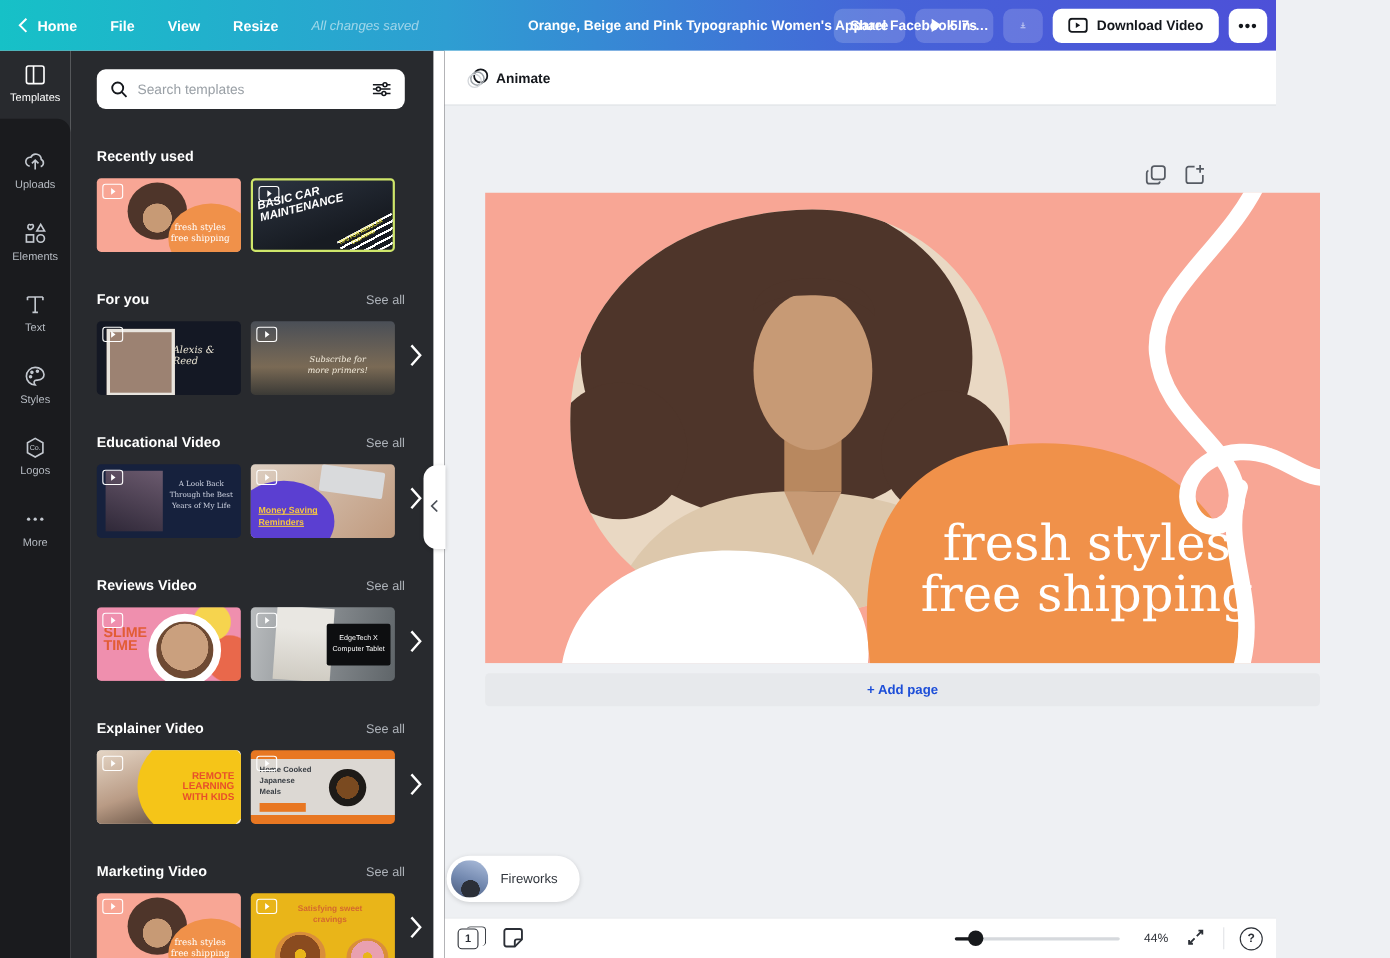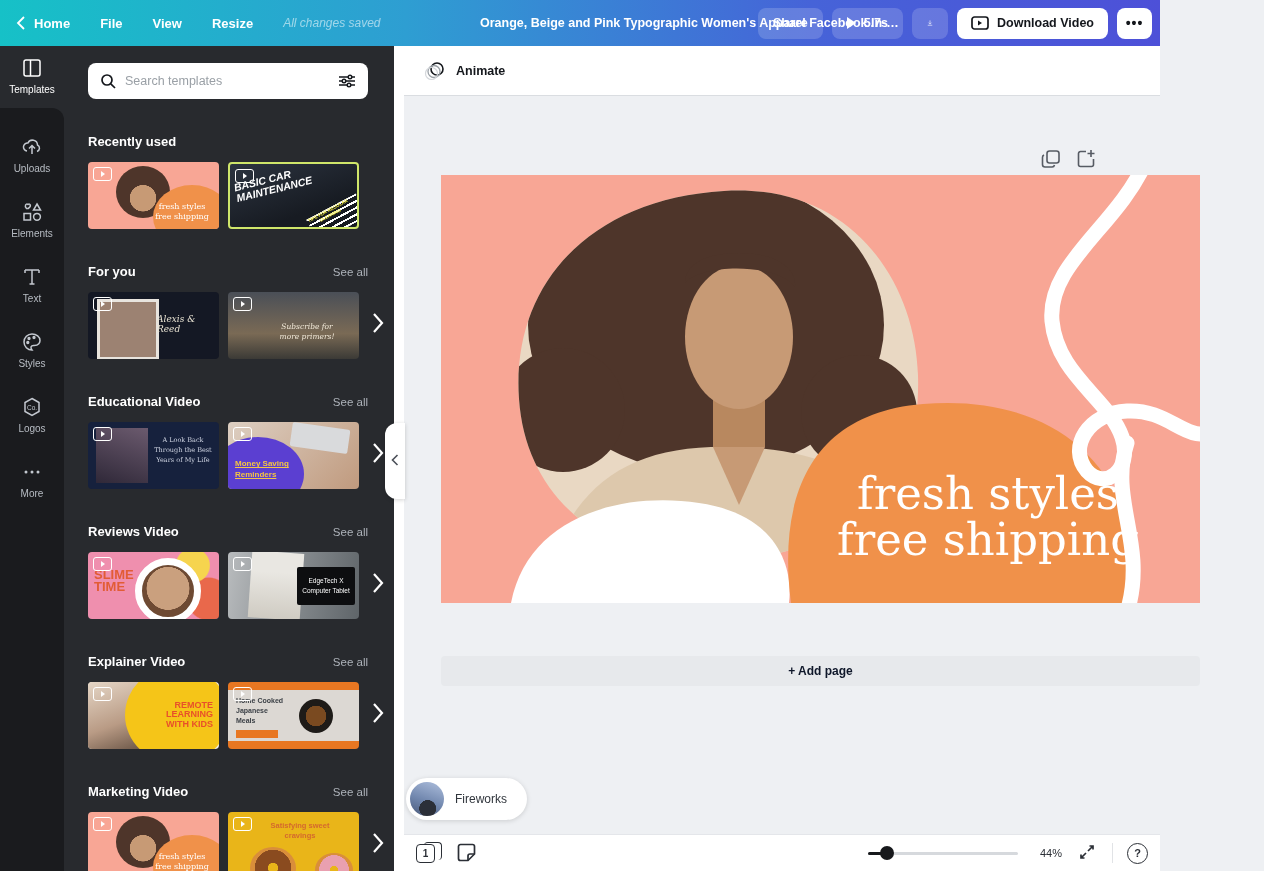--- a/index.html
+++ b/index.html
@@ -134,28 +134,28 @@
 
   
   .collapse-tab { position:absolute; left:385px; top:423px; width:20px; height:76px; background:#fff;
     border:none; border-radius:12px 0 0 12px; z-index:15; cursor:pointer; color:#4b5058;
     box-shadow:0 1px 4px rgba(0,0,0,.18); font-size:12px; }
 
   
   .canvas-area { position:absolute; top:46px; left:404px; right:0; bottom:0; background:#eef0f3; }
   .toolbar { position:absolute; top:0; left:0; right:0; height:50px; background:#fff;
     border-bottom:1px solid #dadde1; display:flex; align-items:center; padding-left:10px; }
-  .animate-btn { display:flex; align-items:center; gap:10px; background:none; border:none;
+  .animate-btn { display:flex; align-items:center; gap:5px; background:none; border:none;
     font:600 12.5px "Liberation Sans",sans-serif; color:#14171c; padding:8px 10px; cursor:pointer; }
   .canvas-zone { position:absolute; top:50px; left:0; right:0; bottom:37px; }
   .page-actions { position:absolute; top:53px; right:64px; display:flex; gap:15px; }
   .pa-btn { background:none; border:none; cursor:pointer; color:#565b63; width:20px; height:20px; padding:0; }
   .design { position:absolute; left:37px; top:79px; width:759px; height:428px; display:block; }
-  .add-page { position:absolute; left:37px; top:560px; width:759px; height:30px; background:#e7e9ec;
-    border:none; border-radius:4px; font:700 12px "Liberation Sans",sans-serif; color:#0f172a; cursor:pointer; }
+  .add-page { position:absolute; left:37px; top:516px; width:759px; height:30px; background:#e7e9ec;
+    border:none; border-radius:4px; font:700 12px "Liberation Sans",sans-serif; color:#1d4ed8; cursor:pointer; }
   .collab-pill { position:absolute; left:2px; bottom:14px; height:42px; background:#fff;
     border-radius:21px; display:flex; align-items:center; padding:4px; gap:11px;
     box-shadow:0 1px 5px rgba(0,0,0,.15); }
   .avatar { width:34px; height:34px; border-radius:50%;
     background:radial-gradient(circle at 52% 78%, #2b2f38 0 26%, transparent 27%),
     linear-gradient(200deg,#aebfdd 0%, #7187ae 55%, #49597a 100%); }
   .collab-name { font:400 12px "Liberation Sans",sans-serif; color:#30353c; padding-right:16px; }
 
   
   .statusbar { position:absolute; left:0; right:0; bottom:0; height:37px; background:#fff;

